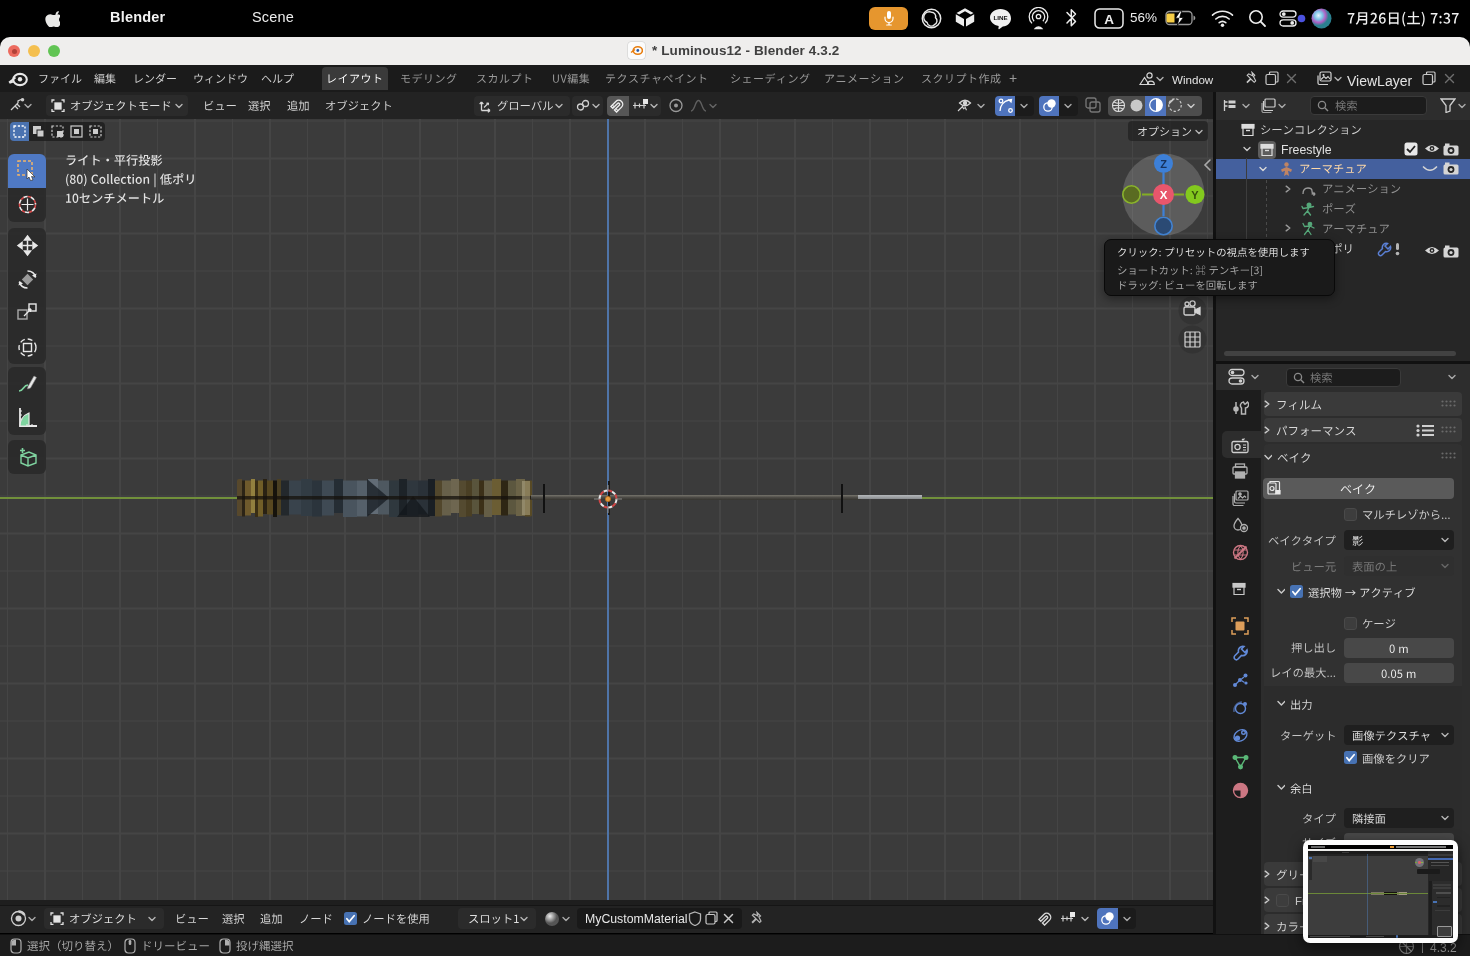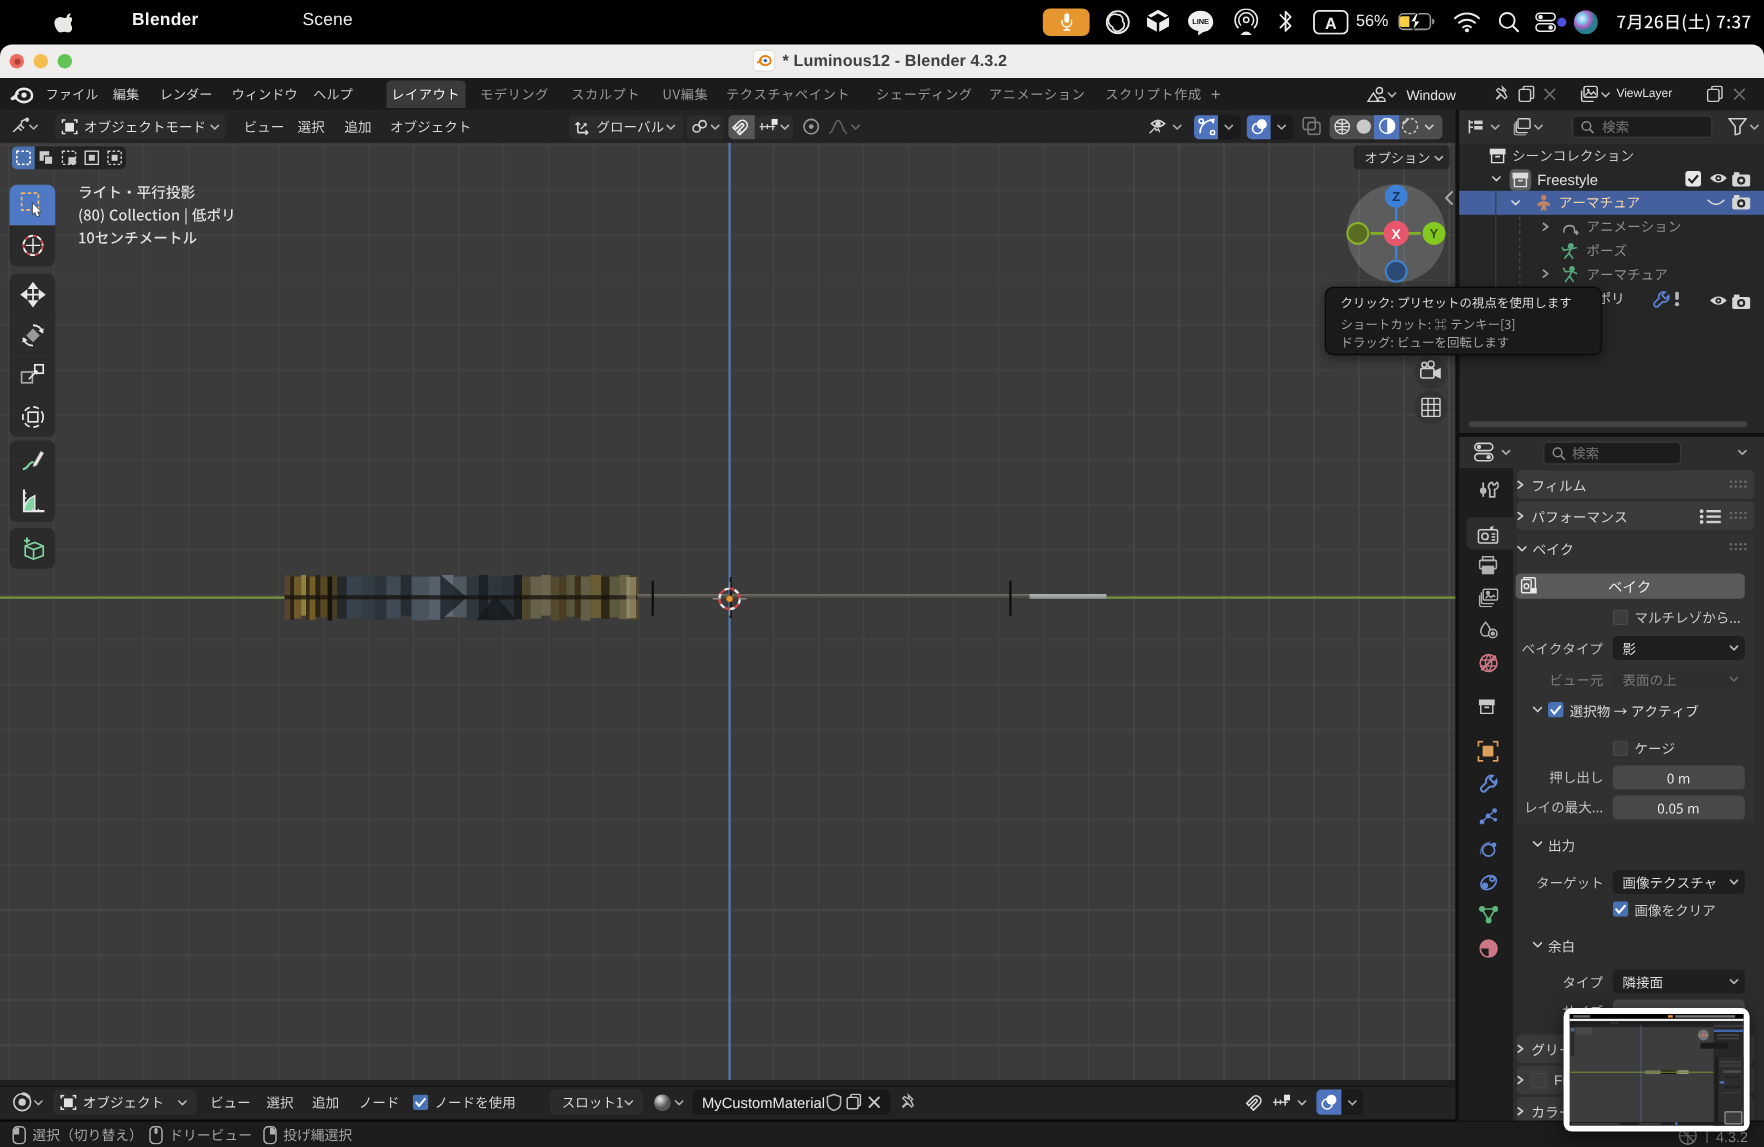--- a/index.html
+++ b/index.html
@@ -423,21 +423,21 @@
     </svg>
     <svg style="position:absolute;left:1316px;top:71px;" width="16" height="15" viewBox="0 0 16 15">
       <rect x="4" y="1" width="11" height="9" rx="1.5" fill="none" stroke="#d5d5d5" stroke-width="1.2"></rect>
       <circle cx="7.5" cy="4" r="1.1" fill="#d5d5d5"></circle>
       <path d="M5 8.5 l3-3 2 2 2-2 2 2.5" fill="none" stroke="#d5d5d5" stroke-width="1.1"></path>
       <path d="M2 4.5 v7.5 a1.5 1.5 0 0 0 1.5 1.5 H12" fill="none" stroke="#d5d5d5" stroke-width="1.2"></path>
     </svg>
     <svg style="position:absolute;left:1334.0px;top:75.5px;" width="8.0" height="6.0" viewBox="0 0 8.0 6.0">
       <path d="M1 1.5 L4.0 4.5 L7.0 1.5" fill="none" stroke="#b0b0b0" stroke-width="1.4" stroke-linecap="round" stroke-linejoin="round" transform="scale(1)"></path>
     </svg>
-    <div style="position:absolute;left:1347px;top:72.5px;font-family:'Liberation Sans',sans-serif;font-size:10px;font-weight:400;color:#e3e3e3;white-space:nowrap;letter-spacing:0;">ViewLayer</div>
+    <div style="position:absolute;left:1347px;top:72.5px;font-family:'Liberation Sans',sans-serif;font-size:14px;font-weight:400;color:#e3e3e3;white-space:nowrap;letter-spacing:0;">ViewLayer</div>
     <svg style="position:absolute;left:1422px;top:71px;" width="15" height="15" viewBox="0 0 15 15">
       <rect x="1" y="3.5" width="9.5" height="10" rx="1.5" fill="none" stroke="#c9c9c9" stroke-width="1.2"></rect>
       <path d="M4.5 3.5 V2 a1 1 0 0 1 1-1 h6.5 a1 1 0 0 1 1 1 v8 a1 1 0 0 1 -1 1 h-1.5" fill="none" stroke="#c9c9c9" stroke-width="1.2"></path>
     </svg>
     <svg style="position:absolute;left:1444px;top:73px;" width="11" height="11" viewBox="0 0 11 11">
       <path d="M1.5 1.5 L9.5 9.5 M9.5 1.5 L1.5 9.5" stroke="#6e6e6e" stroke-width="1.4" stroke-linecap="round"></path>
     </svg>
     <div style="position:absolute;left:0;top:92px;width:1213px;height:808px;background:#3b3b3b;background-image:repeating-linear-gradient(to right,#454545 0 1px,transparent 1px 37.5px),repeating-linear-gradient(to bottom,#454545 0 1px,transparent 1px 37.5px);background-position:7px 28.5px;"></div>
     <div style="position:absolute;left:0px;top:497px;width:1213px;height:1.6px;background:#71903b;"></div>
     <div style="position:absolute;left:607px;top:92px;width:1.6px;height:808px;background:#4f74a8;"></div>

